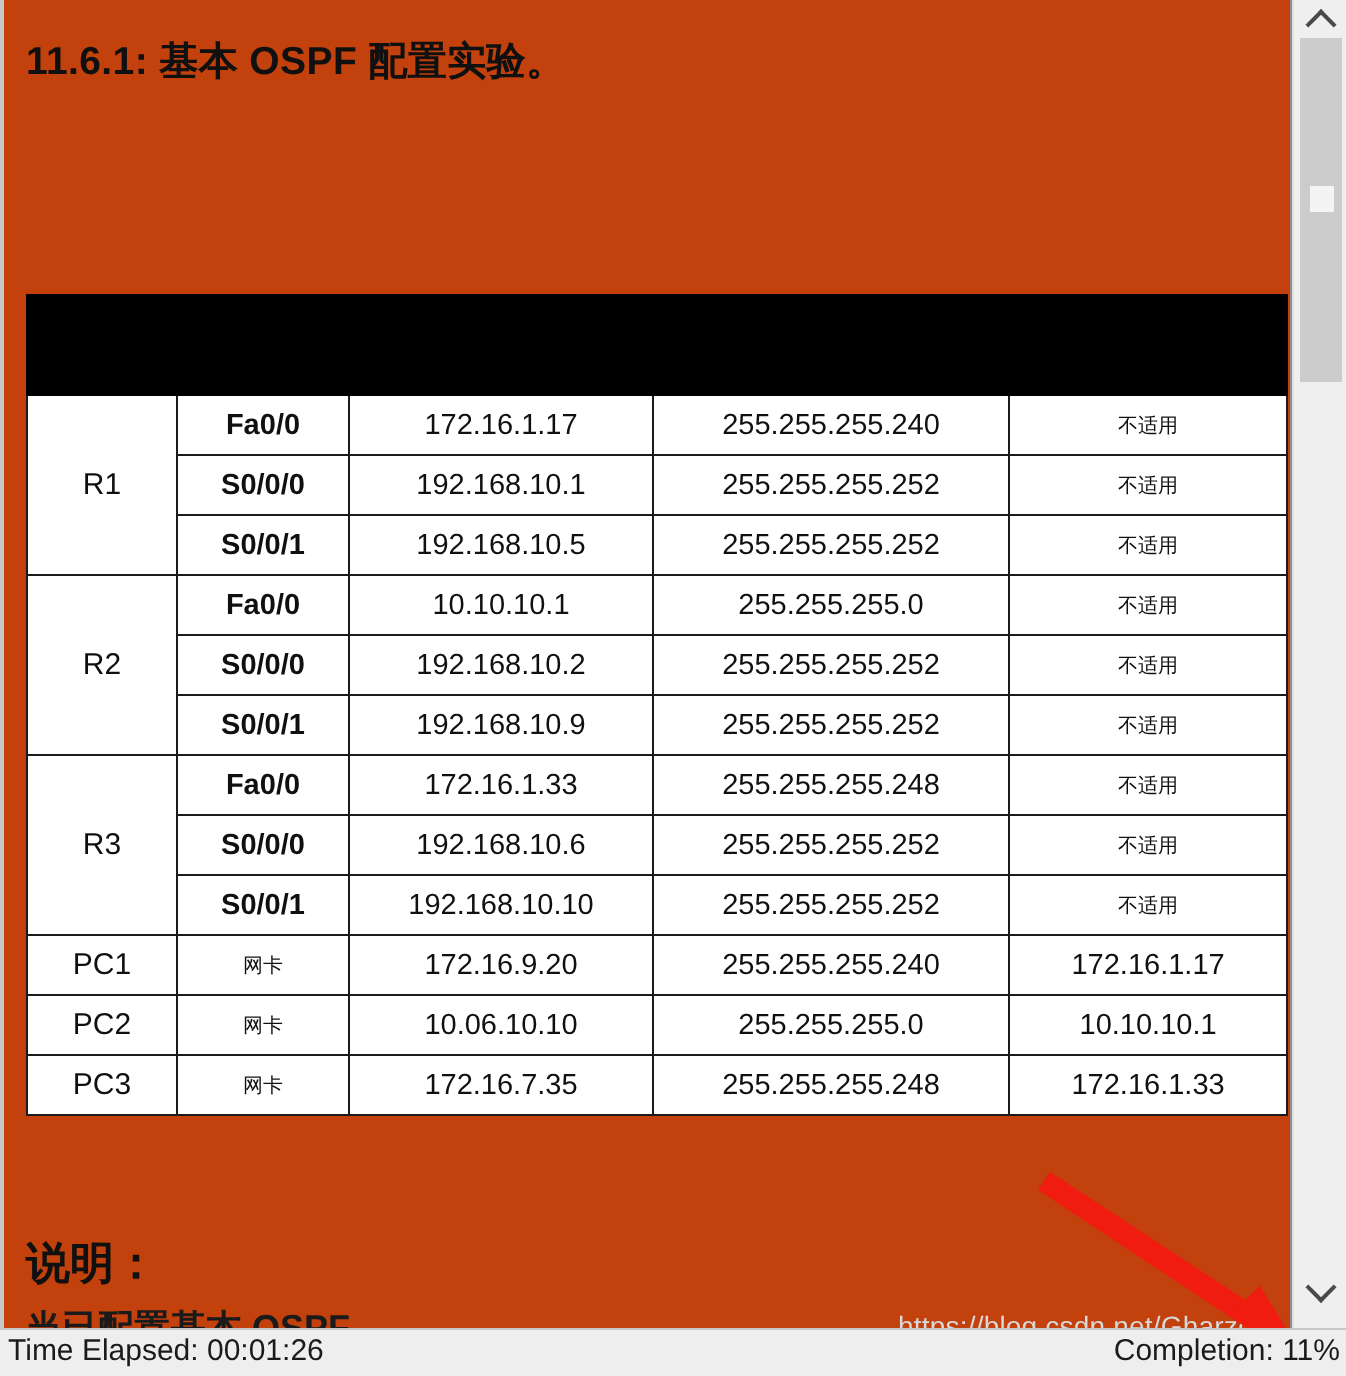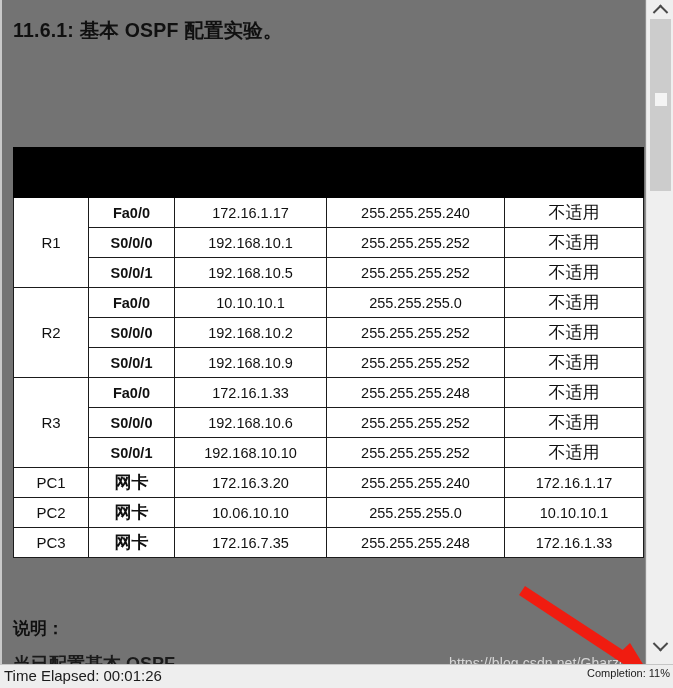--- a/index.html
+++ b/index.html
@@ -32,21 +32,21 @@
     border-left: 2px solid #c9c9c9;
     border-right: 1px solid #8f8f8f;
     box-sizing: border-box;
     overflow: hidden;
   }
   .doc-page {
     position: absolute;
     left: 0; top: 0;
     width: 643px;
     height: 664px;
-    background: #737373;
+    background: #c2410c;
   }
 
   
   .doc-title {
     position: absolute;
     left: 11px;
     top: 17px;
     font-size: 19.5px;
     font-weight: bold;
     color: #101010;
@@ -93,29 +93,29 @@
     height: 100%;
     background: #000000;
     color: transparent;
     font-size: 0;
     line-height: 0;
     overflow: hidden;
   }
 
   td.device-cell { font-weight: normal; font-size: 15px; }
   td.iface-cell  { font-weight: bold; font-size: 14.5px; }
-  td.cjk-cell    { font-family: "DejaVu Sans", "Liberation Sans", sans-serif; font-size: 17px; }
-  td.iface-cell.cjk-cell { font-weight: bold; }
+  td.cjk-cell    { font-family: "DejaVu Sans", "Liberation Sans", sans-serif; font-size: 10px; }
+  td.iface-cell.cjk-cell { font-weight: normal; }
 
   
   .notes-heading {
     position: absolute;
     left: 11px;
     top: 617px;
-    font-size: 17px;
+    font-size: 22px;
     font-weight: bold;
     color: #101010;
     white-space: nowrap;
   }
   .notes-clipped {
     position: absolute;
     left: 11px;
     top: 652px;
     font-size: 18px;
     font-weight: bold;
@@ -211,21 +211,21 @@
     left: 4px;
     top: 2px;
     font-size: 15px;
     color: #1b1b1b;
     white-space: nowrap;
   }
   .status-right {
     position: absolute;
     right: 3px;
     top: 2px;
-    font-size: 11px;
+    font-size: 15px;
     color: #1b1b1b;
     white-space: nowrap;
   }
 </style>
 </head>
 <body>
 
 <div id="app">
 
   <div class="doc-viewport">
@@ -300,21 +300,21 @@
             </tr>
             <tr>
               <td class="iface-cell">S0/0/1</td>
               <td>192.168.10.10</td>
               <td>255.255.255.252</td>
               <td class="cjk-cell">不适用</td>
             </tr>
             <tr>
               <td class="device-cell">PC1</td>
               <td class="cjk-cell iface-cell">网卡</td>
-              <td>172.16.3.20</td>
+              <td>172.16.9.20</td>
               <td>255.255.255.240</td>
               <td>172.16.1.17</td>
             </tr>
             <tr>
               <td class="device-cell">PC2</td>
               <td class="cjk-cell iface-cell">网卡</td>
               <td>10.06.10.10</td>
               <td>255.255.255.0</td>
               <td>10.10.10.1</td>
             </tr>

